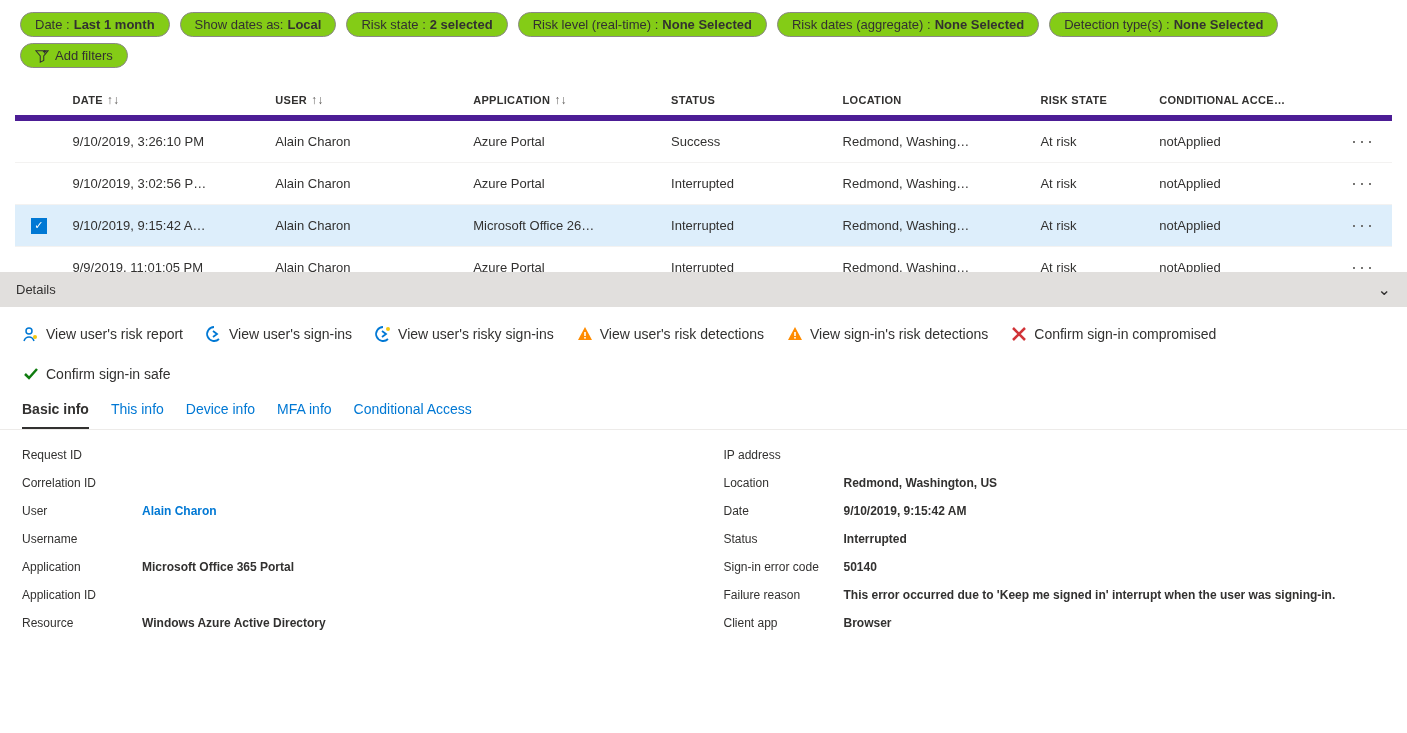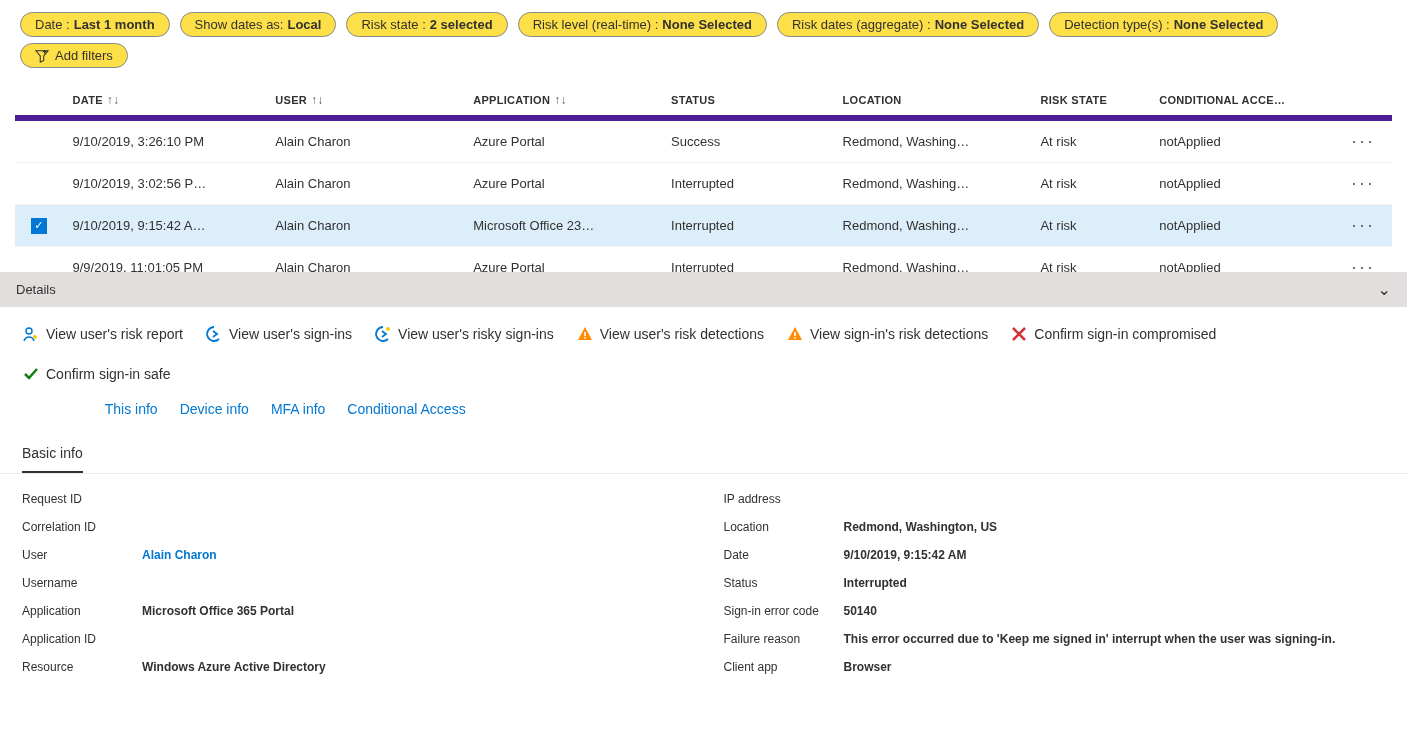--- a/index.html
+++ b/index.html
@@ -1,19 +1,19 @@
 <!DOCTYPE html>
 <html><head>
 <meta charset="utf-8">
 <style>
   * { box-sizing: border-box; margin: 0; padding: 0; }
   body { font-family: "Segoe UI", Arial, sans-serif; font-size: 13px; color: #323130; background: #fff; }
   
   .filters-row { display: flex; flex-wrap: wrap; gap: 10px; padding: 12px 20px 6px 20px; }
-  .filter-pill { border: 1px solid #8a8886; border-radius: 16px; padding: 4px 14px; font-size: 13px; background: #fde047; cursor: pointer; display: flex; align-items: center; }
+  .filter-pill { border: 1px solid #8a8886; border-radius: 16px; padding: 4px 14px; font-size: 13px; background: #84cc16; cursor: pointer; display: flex; align-items: center; }
   .filter-pill .bold { font-weight: 600; margin-left: 4px; }
   .add-filter-pill { display: flex; align-items: center; gap: 6px; }
   .add-filter-icon { display:inline-block; width:14px; height:14px; }
 
   .table-wrap { margin: 10px 15px 0 15px; max-height: 188px; overflow: hidden; border-top:1px solid transparent;}
   .grid { border-collapse: collapse; width: 100%; }
   .grid th { text-align: left; font-size: 11px; font-weight: 700; letter-spacing: .3px; padding: 8px 10px; border-bottom: 6px solid #4c1d95; color:#323130; text-transform: uppercase;}
   .grid th .sort { font-size:12px; color:#605e5c; margin-left:4px;}
   .grid td { padding: 10px 10px; border-bottom: 1px solid #f3f2f1; white-space: nowrap; overflow: hidden; text-overflow: ellipsis; }
   .grid tr.selected { background: #ddeefb; }
@@ -26,21 +26,21 @@
 
   .details-header { background: #e1dfdd; padding: 8px 16px; display:flex; justify-content:space-between; align-items:center; margin-top:0px;}
   .details-header .chevron { font-size:16px; }
 
   .action-bar { display:flex; gap:22px; padding: 18px 22px 6px 22px; flex-wrap:wrap; align-items:center;}
   .action-link { display:flex; align-items:center; gap:6px; font-size:14px; cursor:pointer; color:#323130;} 
   .action-link .ico{width:18px; height:18px; display:inline-flex;}
 
   .tabs { display:flex; gap:22px; padding: 6px 22px 0 22px; border-bottom:1px solid #edebe9;}
   .tab { padding: 6px 0 10px 0; font-size:14px; color:#0078d4; cursor:pointer; border-bottom:2px solid transparent;}
-  .tab.active { color:#323130; border-bottom:2px solid #323130; font-weight:400;margin-top:44px;}
+  .tab.active { color:#323130; border-bottom:2px solid #323130; font-weight:700;}
 
   .detail-body { display:flex; padding: 18px 22px; gap:40px;}
   .detail-col { flex:1; }
   .kv { display:flex; margin-bottom: 14px; font-size:12px;}
   .kv .k { width: 120px; color:#323130; flex-shrink:0;}
   .kv .v { color:#323130;font-weight:bold;}
   .kv .v.link { color:#0078d4; cursor:pointer;}
 </style>
 </head>
 <body>
@@ -128,21 +128,21 @@
     <td>Interrupted</td>
     <td>Redmond, Washing…</td>
     <td>At risk</td>
     <td>notApplied</td>
     <td class="more">···</td>
         </tr>
         <tr class="selected">
     <td class="chk"><span class="chk-box checked">✓</span></td>
     <td>9/10/2019, 9:15:42 A…</td>
     <td>Alain Charon</td>
-    <td>Microsoft Office 23…</td>
+    <td>Microsoft Office 26…</td>
     <td>Interrupted</td>
     <td>Redmond, Washing…</td>
     <td>At risk</td>
     <td>notApplied</td>
     <td class="more">···</td>
         </tr>
         <tr>
     <td class="chk"></td>
     <td>9/9/2019, 11:01:05 PM</td>
     <td>Alain Charon</td>

